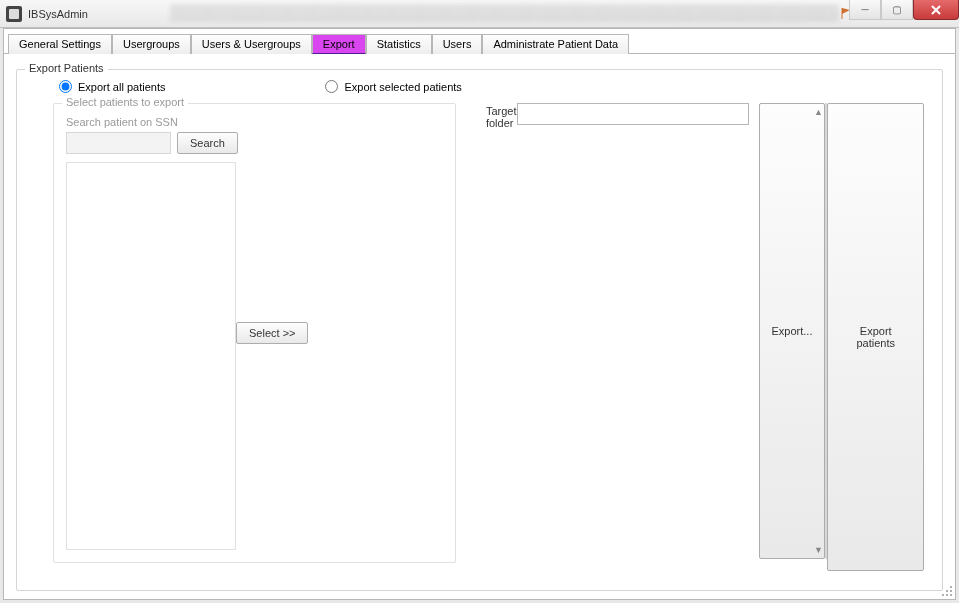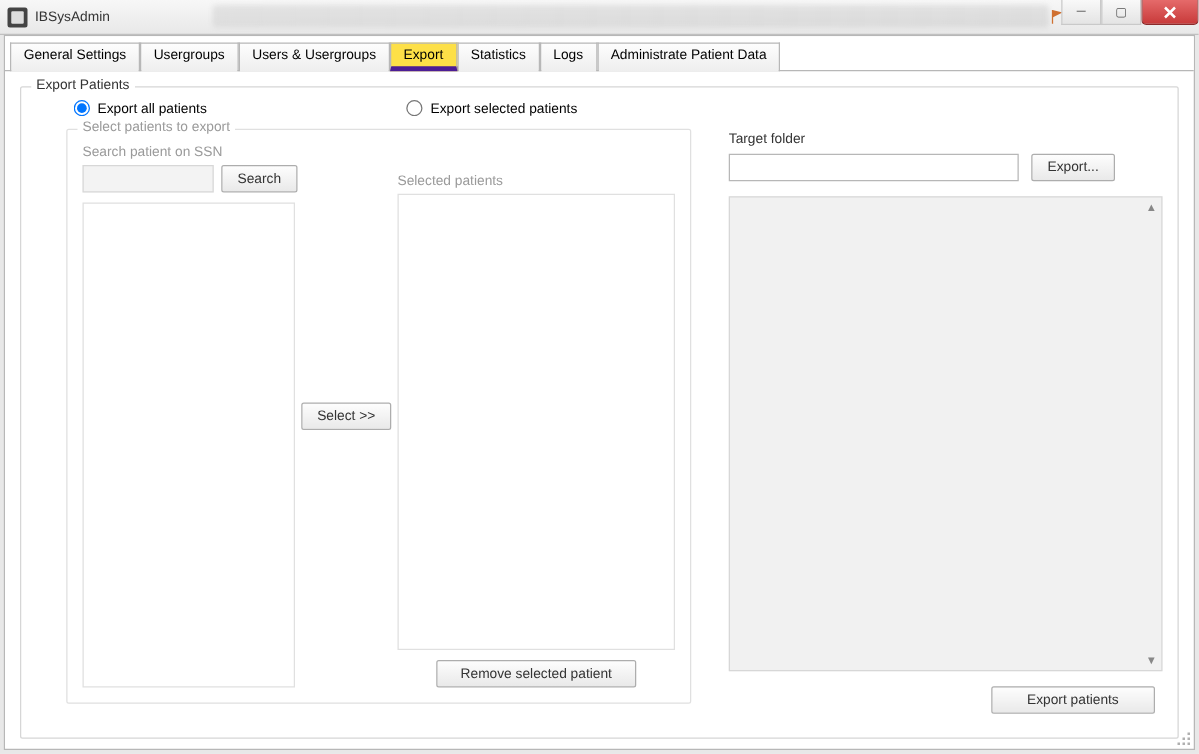--- a/index.html
+++ b/index.html
@@ -13,41 +13,41 @@
     .titlebar .win-btn { width: 32px; height: 20px; border: 1px solid #c9c9c9; border-top: none; background: linear-gradient(#f9f9f9,#e4e4e4); display: flex; align-items: center; justify-content: center; font-size: 10px; color: #555; }
     .titlebar .win-close { width: 46px; height: 20px; background: linear-gradient(#e56a6a,#c83a3a); border: 1px solid #8a2a2a; border-top: none; border-top-right-radius: 0; border-bottom-left-radius: 4px; border-bottom-right-radius: 4px; display:flex; align-items:center; justify-content:center;}
     .titlebar .win-close svg { width: 12px; height: 12px; }
     .blur-strip { position: absolute; left: 170px; right: 120px; top: 4px; height: 18px; background: linear-gradient(90deg, rgba(200,200,200,0.4), rgba(180,180,180,0.3)); filter: blur(2px); border-radius: 3px; }
     .flag-icon { position:absolute; right: 105px; top:6px; width:14px; height:14px; }
     
     .window-body { position: absolute; top: 28px; left: 3px; right: 3px; bottom: 3px; background: #fff; border: 1px solid #b7b7b7; }
     
     .tabs { display: flex; padding: 4px 4px 0 4px; border-bottom: 1px solid #b7b7b7; background:#fff; }
     .tab { padding: 3px 10px; border: 1px solid #b7b7b7; border-bottom: none; margin-right: 0px; background: linear-gradient(#fdfdfd,#eeeeee); cursor: default; position: relative; top: 1px; }
-    .tab.active { background: #fde047; border-bottom: 4px solid #4c1d95; z-index: 2; }
+    .tab.active { background: #d946ef; border-bottom: 1px solid #4c1d95; z-index: 2; }
     
     .content { position: absolute; top: 28px; left: 4px; right: 4px; bottom: 4px; padding: 8px; }
     
     .groupbox { border: 1px solid #d6d6d6; border-radius: 2px; padding: 10px 12px 12px 12px; position: relative; margin-top: 4px;}
     .groupbox > .legend { position: absolute; top: -8px; left: 8px; background: #fff; padding: 0 4px; color: #333; }
     .main-group { height: 100%; padding-left: 36px; }
     
     .radio-row { display: flex; align-items: center; gap: 160px; margin-bottom: 10px; padding-left: 6px;}
     .radio-opt { display: flex; align-items: center; gap: 6px; }
     .radio-opt input { width: 13px; height: 13px; }
     
     .cols { display: flex; gap: 30px; height: calc(100% - 30px);}
     .left-col { width: 500px; }
-    .right-col { flex: 1; display: flex; flex-direction: column; }
+    .right-col { flex: 1; display: flex; flex-direction: row; }
     
     .select-group { border: 1px solid #e0e0e0; border-radius: 2px; padding: 12px; position: relative; height: 460px; color: #9a9a9a; }
     .select-group > .legend { position: absolute; top: -8px; left: 8px; background: #fff; padding: 0 4px; color: #9a9a9a; }
     .select-cols { display: flex; height: 100%; }
     .search-col { width: 170px; display: flex; flex-direction: column; }
-    .middle-col { width: 82px; display: flex; align-items: center; justify-content: center; }
+    .middle-col { width: 82px; display: flex; align-items: center; }
     .selected-col { flex: 1; display: flex; flex-direction: column; }
     .small-label { color: #9a9a9a; margin-bottom: 4px; }
     .search-row { display: flex; gap: 6px; margin-bottom: 8px; }
     .search-row input[type=text] { width: 105px; height: 22px; border: 1px solid #d7d7d7; background: #f3f3f3; padding: 0 4px; }
     .btn { border: 1px solid #adadad; background: linear-gradient(#fdfdfd,#e9e9e9); padding: 2px 12px; border-radius: 2px; font-family: inherit; font-size: 11px; color: #333; cursor: default; min-height: 22px; }
     .listbox { flex: 1; border: 1px solid #d7d7d7; background: #fff; }
     .listbox.disabled { border-color: #e0e0e0; }
     .selected-col .small-label { margin-top: 23px; }
     .remove-btn-row { margin-top: 8px; display:flex; justify-content:center;}
     
@@ -86,21 +86,21 @@
   </div>
 </div>
 
 <div class="window-body">
   <div class="tabs">
     <div class="tab">General Settings</div>
     <div class="tab">Usergroups</div>
     <div class="tab">Users &amp; Usergroups</div>
     <div class="tab active">Export</div>
     <div class="tab">Statistics</div>
-    <div class="tab">Logs</div>
+    <div class="tab">Users</div>
     <div class="tab">Administrate Patient Data</div>
   </div>
 
   <div class="content">
     <div class="groupbox main-group">
       <div class="legend">Export Patients</div>
 
       <div class="radio-row">
         <label class="radio-opt">
           <input type="radio" name="exportmode" checked="" style="">
@@ -122,27 +122,20 @@
                 <div class="small-label">Search patient on SSN</div>
                 <div class="search-row">
                   <input type="text" disabled="" value="" style="">
                   <button class="btn">Search</button>
                 </div>
                 <div class="listbox disabled"></div>
               </div>
               <div class="middle-col">
                 <button class="btn">Select &gt;&gt;</button>
               </div>
-              <div class="selected-col">
-                <div class="small-label">Selected patients</div>
-                <div class="listbox disabled"></div>
-                <div class="remove-btn-row">
-                  <button class="btn" style="width:160px">Remove selected patient</button>
-                </div>
-              </div>
             </div>
           </div>
         </div>
 
         <div class="right-col">
           <div class="target-label">Target folder</div>
           <div class="target-row">
             <input type="text" value="" style="">
             <button class="btn">Export...</button>
           </div>

